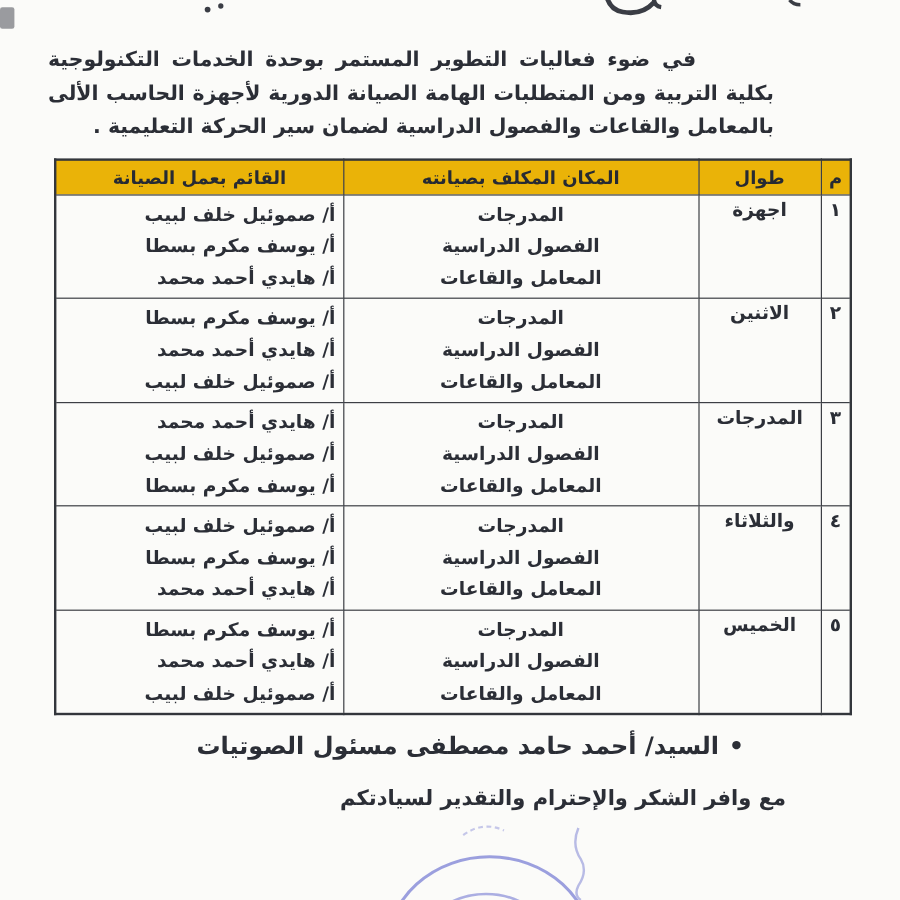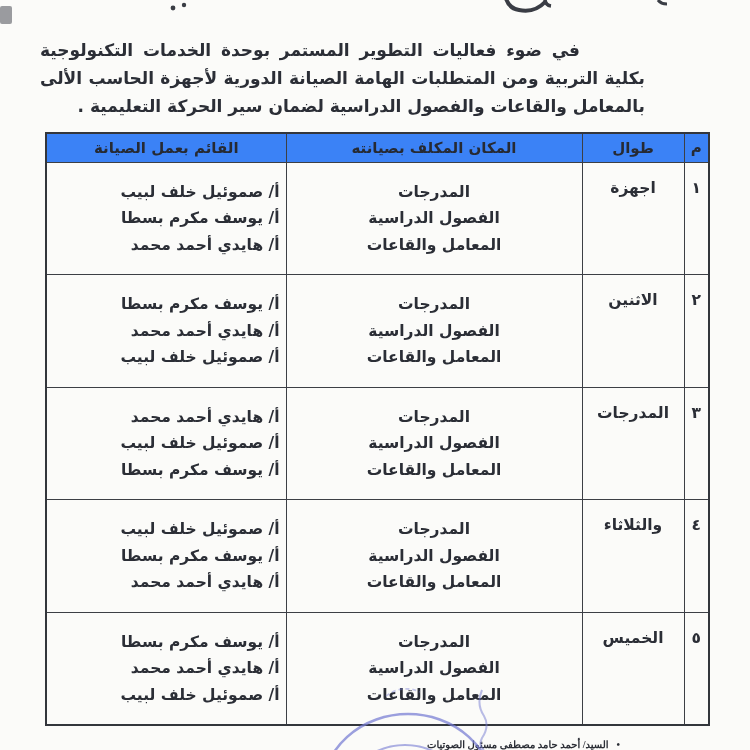--- a/index.html
+++ b/index.html
@@ -34,46 +34,45 @@
     margin:12px 40px 0 auto;
     width:663px;
     border-collapse:collapse;
     table-layout:fixed;
     border:2.5px solid #33363c;
   }
   table.schedule th, table.schedule td {
     border:1.6px solid #3c3f45;
   }
   table.schedule thead th {
-    background:#3b82f6;
+    background:#eab308;
     height:29px;
     font-size:15px;
     padding:3px 4px;
     color:#262a33;
   }
   table.schedule tbody td {
     vertical-align:top;
     font-size:15.5px;
     height:80px;
-    padding:16px 6px;
+    padding:3px 6px;
   }
   .col-no    { width:25px;  }
   .col-day   { width:102px; }
   .col-place { width:296px; }
   .col-staff { width:240px; }
   td.cell-no   { text-align:center; padding-top:4px; }
   td.cell-day  { text-align:center; padding-top:4px; }
   td.cell-place{ text-align:center; }
   td.cell-staff{ text-align:right; padding-right:12px; }
   .cell-line { line-height:26.5px; white-space:nowrap; }
   .bullet-note {
     margin:13px 130px 0 0;
-    font-size:10px;
+    font-size:20px;
     text-align:right;
-    font-family:Liberation Serif, serif;
   }
   .bullet-note .bullet { margin-left:8px; }
   .inspection-note {
     margin-top:17px;
     text-align:center;
     font-size:16.5px;
   }
   .closing-line {
     margin:23px 95px 0 0;
     text-align:right;

